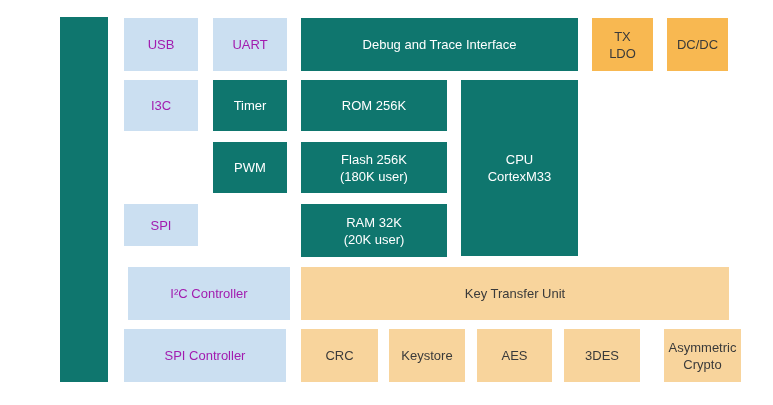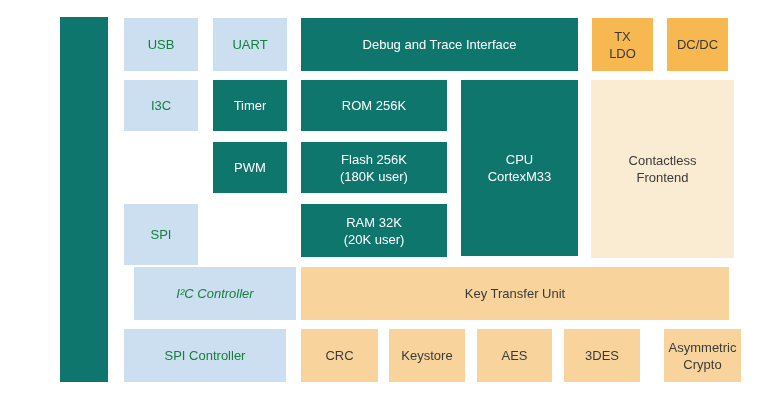--- a/index.html
+++ b/index.html
@@ -21,21 +21,21 @@
     align-items: center;
     justify-content: center;
     text-align: center;
     font-size: 13px;
     line-height: 17px;
     white-space: pre-line;
     box-sizing: border-box;
   }
   
   .c-blue      { background: #0f766e; color: #ffffff; }
-  .c-bluelight { background: #CBDFF1; color: #15803d; }
+  .c-bluelight { background: #CBDFF1; color: #a21caf; }
   .c-amber     { background: #F8B851; color: #3a3a3a; }
   .c-amberlight{ background: #F8D49C; color: #3a3a3a; }
   .c-cream     { background: #FAECD3; color: #3a3a3a; }
 
   
   .b-busbar  { left: 60px;  top: 17px;  width: 48px;  height: 365px; }
 
   
   .b-usb     { left: 124px; top: 18px;  width: 74px;  height: 53px; }
   .b-uart    { left: 213px; top: 18px;  width: 74px;  height: 53px; }
@@ -49,25 +49,25 @@
   .b-rom     { left: 301px; top: 80px;  width: 146px; height: 51px; }
   .b-cpu     { left: 461px; top: 80px;  width: 117px; height: 176px; }
   .b-contactless { left: 591px; top: 80px; width: 143px; height: 178px; }
 
   
   .b-i2c     { left: 124px; top: 142px; width: 74px;  height: 51px; }
   .b-pwm     { left: 213px; top: 142px; width: 74px;  height: 51px; }
   .b-flash   { left: 301px; top: 142px; width: 146px; height: 51px; }
 
   
-  .b-spi     { left: 124px; top: 204px; width: 74px;  height: 61px; }
+  .b-spi     { left: 124px; top: 204px; width: 74px;  height: 42px; }
   .b-ram     { left: 301px; top: 204px; width: 146px; height: 53px; }
 
   
-  .b-i2cctl  { left: 134px; top: 267px; width: 162px; height: 53px; font-style: italic; }
+  .b-i2cctl  { left: 128px; top: 267px; width: 162px; height: 53px; }
   .b-ktu     { left: 301px; top: 267px; width: 428px; height: 53px; }
 
   
   .b-spictl  { left: 124px; top: 329px; width: 162px; height: 53px; }
   .b-crc     { left: 301px; top: 329px; width: 77px;  height: 53px; }
   .b-keystore{ left: 389px; top: 329px; width: 76px;  height: 53px; }
   .b-aes     { left: 477px; top: 329px; width: 75px;  height: 53px; }
   .b-3des    { left: 564px; top: 329px; width: 76px;  height: 53px; }
   .b-asym    { left: 652px; top: 329px; width: 77px;  height: 53px; margin-left: 12px; }
 </style>
@@ -83,22 +83,20 @@
   <div class="block c-blue b-debug">Debug and Trace Interface</div>
   <div class="block c-amber b-txldo">TX
 LDO</div>
   <div class="block c-amber b-dcdc">DC/DC</div>
 
   <div class="block c-bluelight b-i3c">I3C</div>
   <div class="block c-blue b-timer">Timer</div>
   <div class="block c-blue b-rom">ROM 256K</div>
   <div class="block c-blue b-cpu">CPU
 CortexM33</div>
-  <div class="block c-cream b-contactless">Contactless
-Frontend</div>
 
   <div class="block c-blue b-pwm">PWM</div>
   <div class="block c-blue b-flash">Flash 256K
 (180K user)</div>
 
   <div class="block c-bluelight b-spi">SPI</div>
   <div class="block c-blue b-ram">RAM 32K
 (20K user)</div>
 
   <div class="block c-bluelight b-i2cctl">I²C Controller</div>

